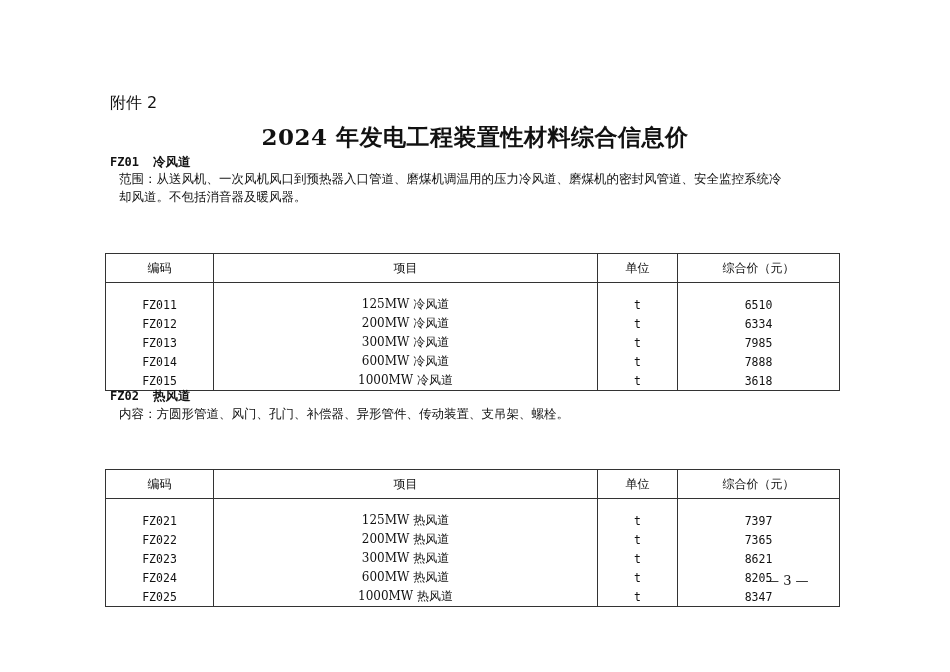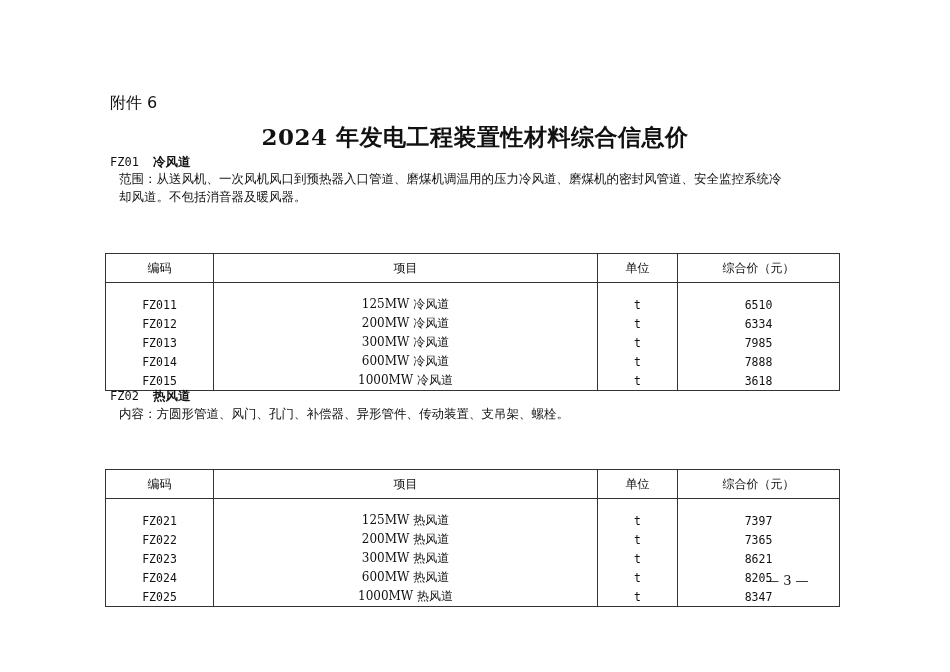--- a/index.html
+++ b/index.html
@@ -2,36 +2,36 @@
 <html><head>
 <meta charset="utf-8">
 <style>
   html, body { margin: 0; padding: 0; background: #ffffff; }
   body { width: 950px; height: 672px; position: relative; overflow: hidden;
          font-family: "DejaVu Serif", "Liberation Serif", serif; color: #111; }
   .abs { position: absolute; }
   .attach { left: 110px; top: 93px; font-family: "DejaVu Sans", "Liberation Sans", sans-serif; font-size: 16px; }
   .title { left: 0; width: 950px; top: 122px; text-align: center; font-size: 23px; font-weight: bold; letter-spacing: 0.5px; }
   .sec-head { left: 110px; font-size: 12.5px; font-weight: bold; }
-  .sec-head .code { font-family: "DejaVu Sans Mono", "Liberation Mono", monospace; font-weight: normal; margin-right: 14px; font-size: 12px; }
+  .sec-head .code { font-family: "DejaVu Sans Mono", "Liberation Mono", monospace; font-weight: bold; margin-right: 14px; font-size: 12px; }
   .para { left: 119px; width: 728px; font-size: 12.5px; line-height: 18px; }
   table.t { position: absolute; left: 105px; width: 734px; border-collapse: collapse; font-size: 12px; table-layout: fixed; margin-top: 28px; }
   table.t th, table.t td { text-align: center; padding: 0; }
   table.t th { font-weight: normal; height: 28px; border: 1.5px solid #333; }
   table.t td { height: 19px; border-left: 1.5px solid #333; border-right: 1.5px solid #333; font-family: "DejaVu Sans Mono", "Liberation Mono", monospace; font-size: 11.5px; }
   table.t td.item { font-family: "DejaVu Serif", "Liberation Serif", serif; font-size: 12px; }
   table.t tr.first td { padding-top: 12px; }
   table.t tbody { border-bottom: 1.5px solid #333; }
   table.t tr:last-child td { border-bottom: 1.5px solid #333; }
   .pagenum { left: 766px; top: 573px; font-size: 13px; }
 </style>
 </head>
 <body>
 
-<div class="abs attach">附件 6</div>
+<div class="abs attach">附件 2</div>
 <div class="abs title">2024 年发电工程装置性材料综合信息价</div>
 
 <div class="abs sec-head" style="top:154px;">
   <span class="code">FZ01</span><span>冷风道</span>
 </div>
 <div class="abs para" style="top:170px;">
   <div>范围：从送风机、一次风机风口到预热器入口管道、磨煤机调温用的压力冷风道、磨煤机的密封风管道、安全监控系统冷</div>
   <div>却风道。不包括消音器及暖风器。</div>
 </div>
 

